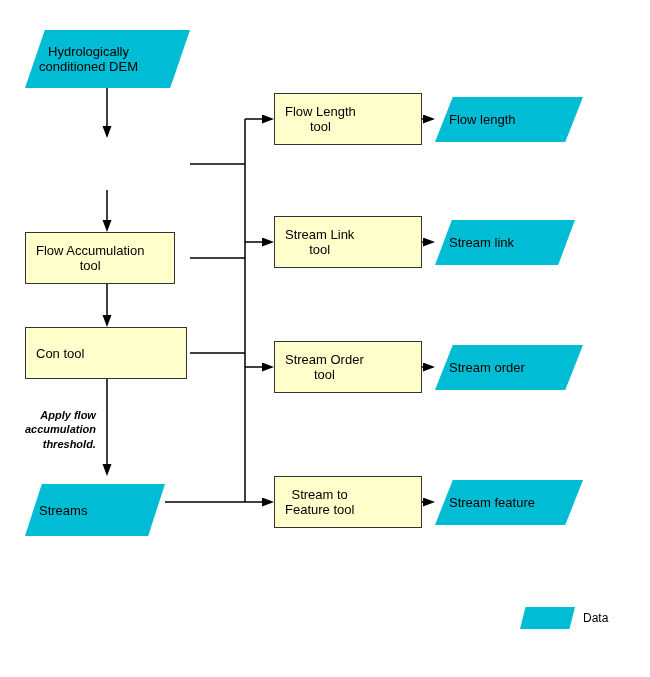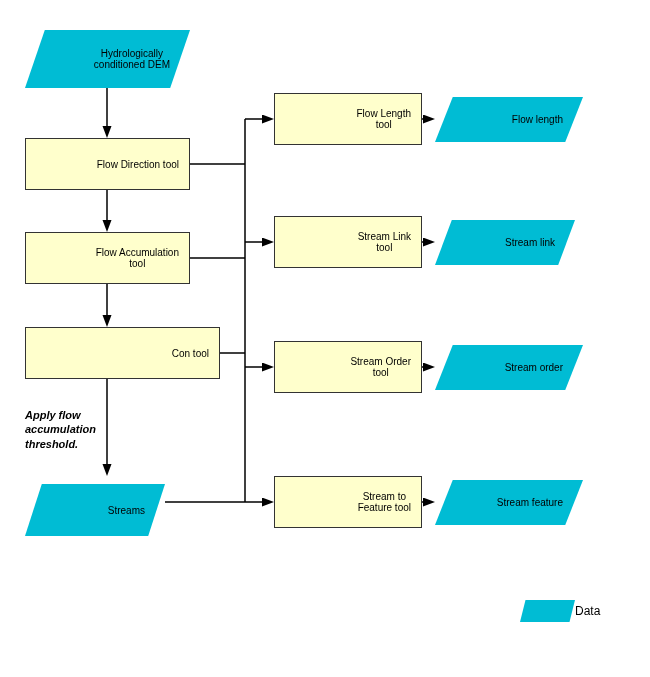--- a/index.html
+++ b/index.html
@@ -13,23 +13,23 @@
     }
     #diagram {
       width: 650px;
       height: 677px;
       position: relative;
     }
     .node {
       position: absolute;
       display: flex;
       align-items: center;
-      justify-content: flex-end;
+      justify-content: flex-start;
       text-align: center;
-      font-size: 10px;
+      font-size: 13px;
       font-weight: normal;
     }
     
     .data-node {
       background: #00bcd4;
       color: #000;
       clip-path: polygon(12% 0%, 100% 0%, 88% 100%, 0% 100%);
       padding: 8px 20px 8px 14px;
     }
     
@@ -40,33 +40,36 @@
       padding: 6px 10px;
     }
     
     .annotation {
       position: absolute;
       font-style: italic;
       font-weight: bold;
       font-size: 11px;
       color: #000;
       line-height: 1.3;
+      text-align: right;
     }
     svg.arrows {
       position: absolute;
       top: 0; left: 0;
       width: 650px;
       height: 677px;
       pointer-events: none;
     }
     .legend-item {
       position: absolute;
       display: flex;
       align-items: center;
+      gap: 8px;
       font-size: 12px;
+      margin-top: 7px;
     }
     .legend-box-data {
       width: 55px;
       height: 22px;
       background: #00bcd4;
       clip-path: polygon(10% 0%, 100% 0%, 90% 100%, 0% 100%);
     }
     .legend-box-process {
       width: 55px;
       height: 22px;
@@ -118,30 +121,27 @@
         <path d="M0,0 L0,6 L8,3 z" fill="#000"></path>
       </marker>
     </defs>
   </svg>
 
   <div class="node data-node" style="left:25px; top:30px; width:165px; height:58px;">
     <span style="white-space:pre-line;">Hydrologically
 conditioned DEM</span>
   </div>
 
-  <div class="node process-node" style="left:25px; top:138px; width:165px; height:52px;">
-    <span>Flow Direction tool</span>
-  </div>
 
-  <div class="node process-node" style="left:25px; top:232px; width:165px; height:52px;">
+  <div class="node process-node" style="left:25px; top:232px; width:150px; height:52px;">
     <span style="white-space:pre-line;">Flow Accumulation
 tool</span>
   </div>
 
-  <div class="node process-node" style="left:25px; top:327px; width:195px; height:52px;">
+  <div class="node process-node" style="left:25px; top:327px; width:162px; height:52px;">
     <span>Con tool</span>
   </div>
 
   <div class="annotation" style="left:25px; top:408px;">
     <span style="white-space:pre-line;">Apply flow
 accumulation
 threshold.</span>
   </div>
 
   <div class="node data-node" style="left:25px; top:476px; width:140px; height:52px;margin-top:8px;">

